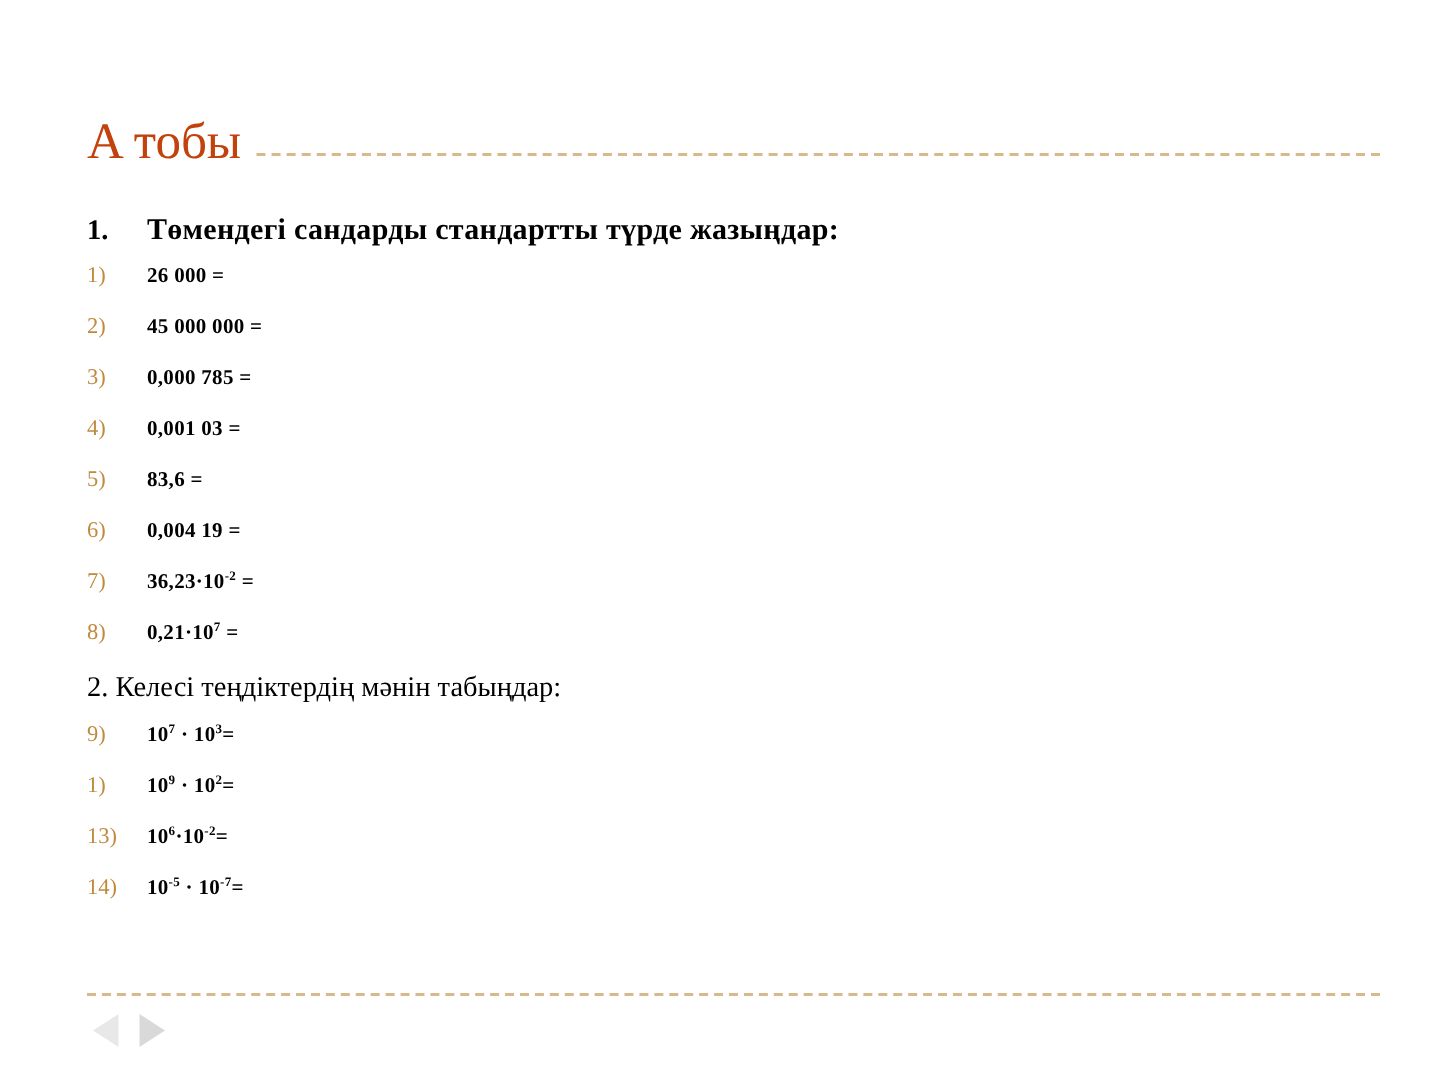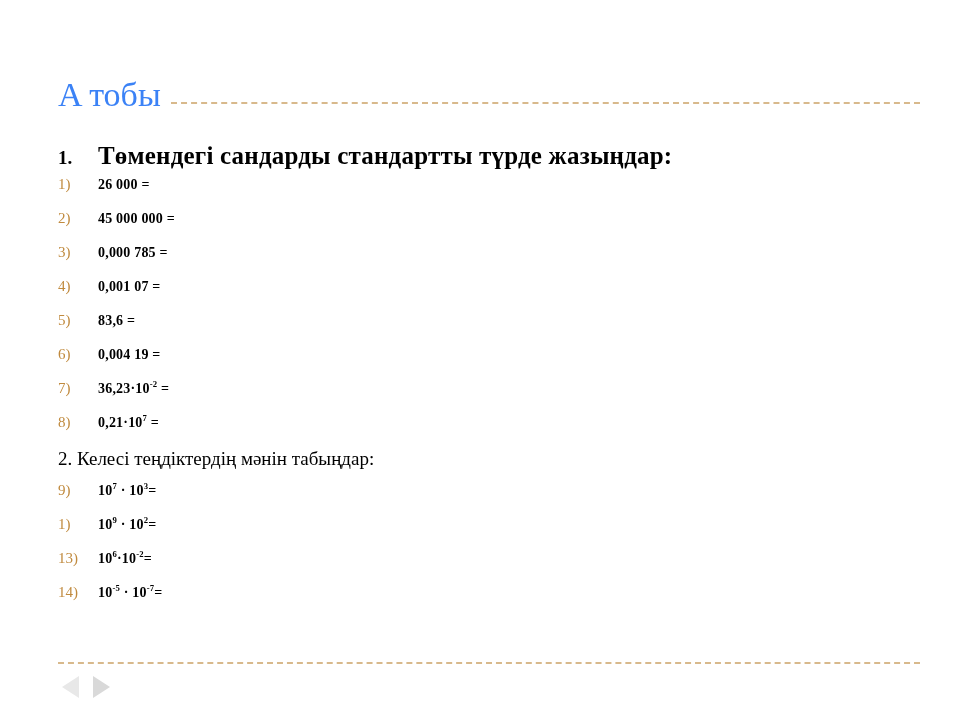--- a/index.html
+++ b/index.html
@@ -24,21 +24,21 @@
     position: absolute;
     left: 58px;
     top: 78px;
     right: 40px;
     display: flex;
     align-items: flex-end;
   }
   .slide-title {
     font-family: "Liberation Serif", serif;
     font-size: 34px;
-    color: #3b82f6;
+    color: #c2410c;
     white-space: nowrap;
     line-height: 1;
     padding-bottom: 2px;
   }
   .title-rule {
     flex: 1 1 auto;
     height: 0;
     border-bottom: 2px dashed #d8b98c;
     margin-left: 10px;
     margin-bottom: 10px;
@@ -70,21 +70,21 @@
     color: #000000;
     font-weight: bold;
     font-size: 19px;
   }
   .text {
     font-weight: bold;
     font-size: 14px;
     letter-spacing: 0.2px;
   }
   .heading-line .text {
-    font-size: 25px;
+    font-size: 20px;
   }
   .head-plain {
     font-weight: normal;
     font-size: 19px;
   }
   .head-plain-row {
     margin-left: 0;
   }
   sup {
     font-size: 0.62em;
@@ -145,21 +145,21 @@
     <div class="line">
       <span class="num">2)</span>
       <span class="text">45 000 000 =</span>
     </div>
     <div class="line">
       <span class="num">3)</span>
       <span class="text">0,000 785 =</span>
     </div>
     <div class="line">
       <span class="num">4)</span>
-      <span class="text">0,001 07 =</span>
+      <span class="text">0,001 03 =</span>
     </div>
     <div class="line">
       <span class="num">5)</span>
       <span class="text">83,6 =</span>
     </div>
     <div class="line">
       <span class="num">6)</span>
       <span class="text">0,004 19 =</span>
     </div>
     <div class="line">

